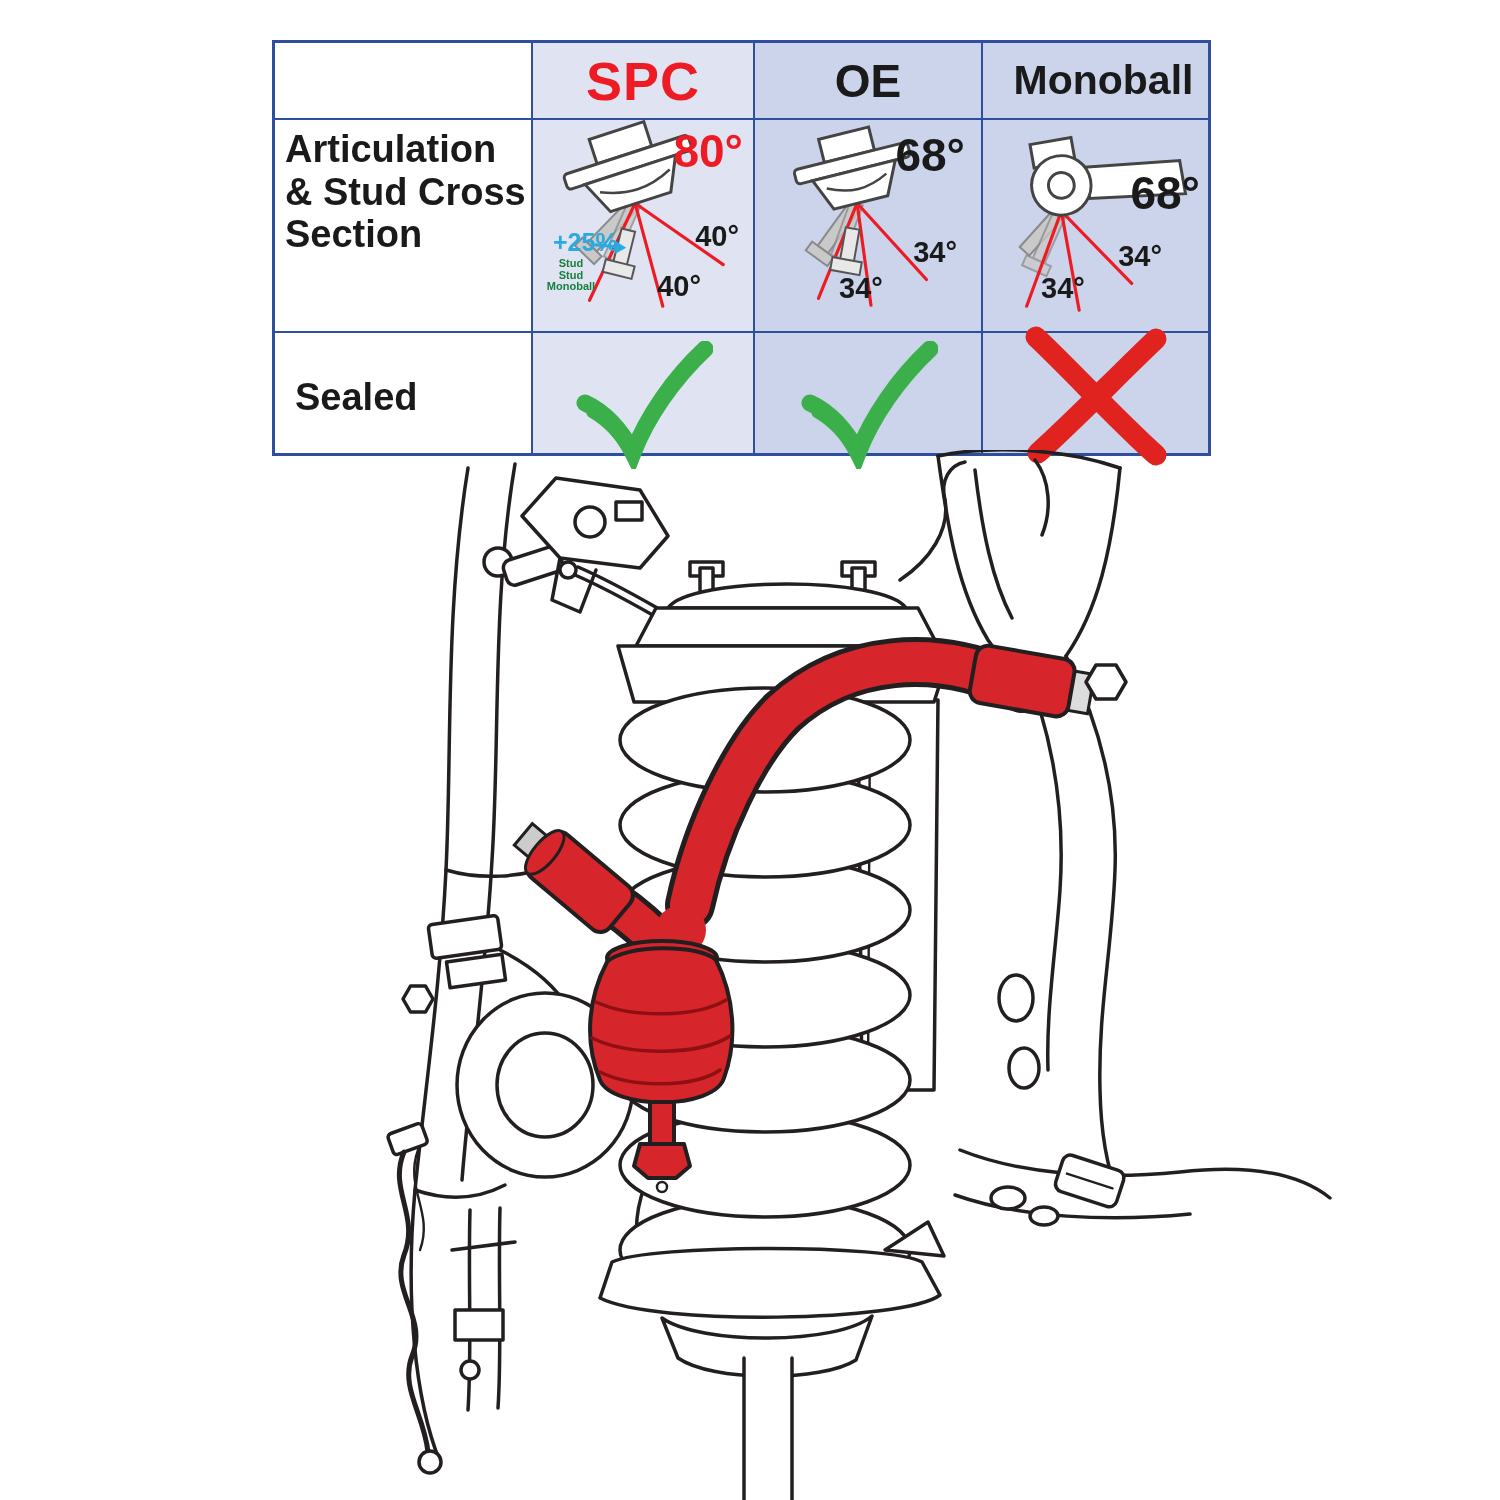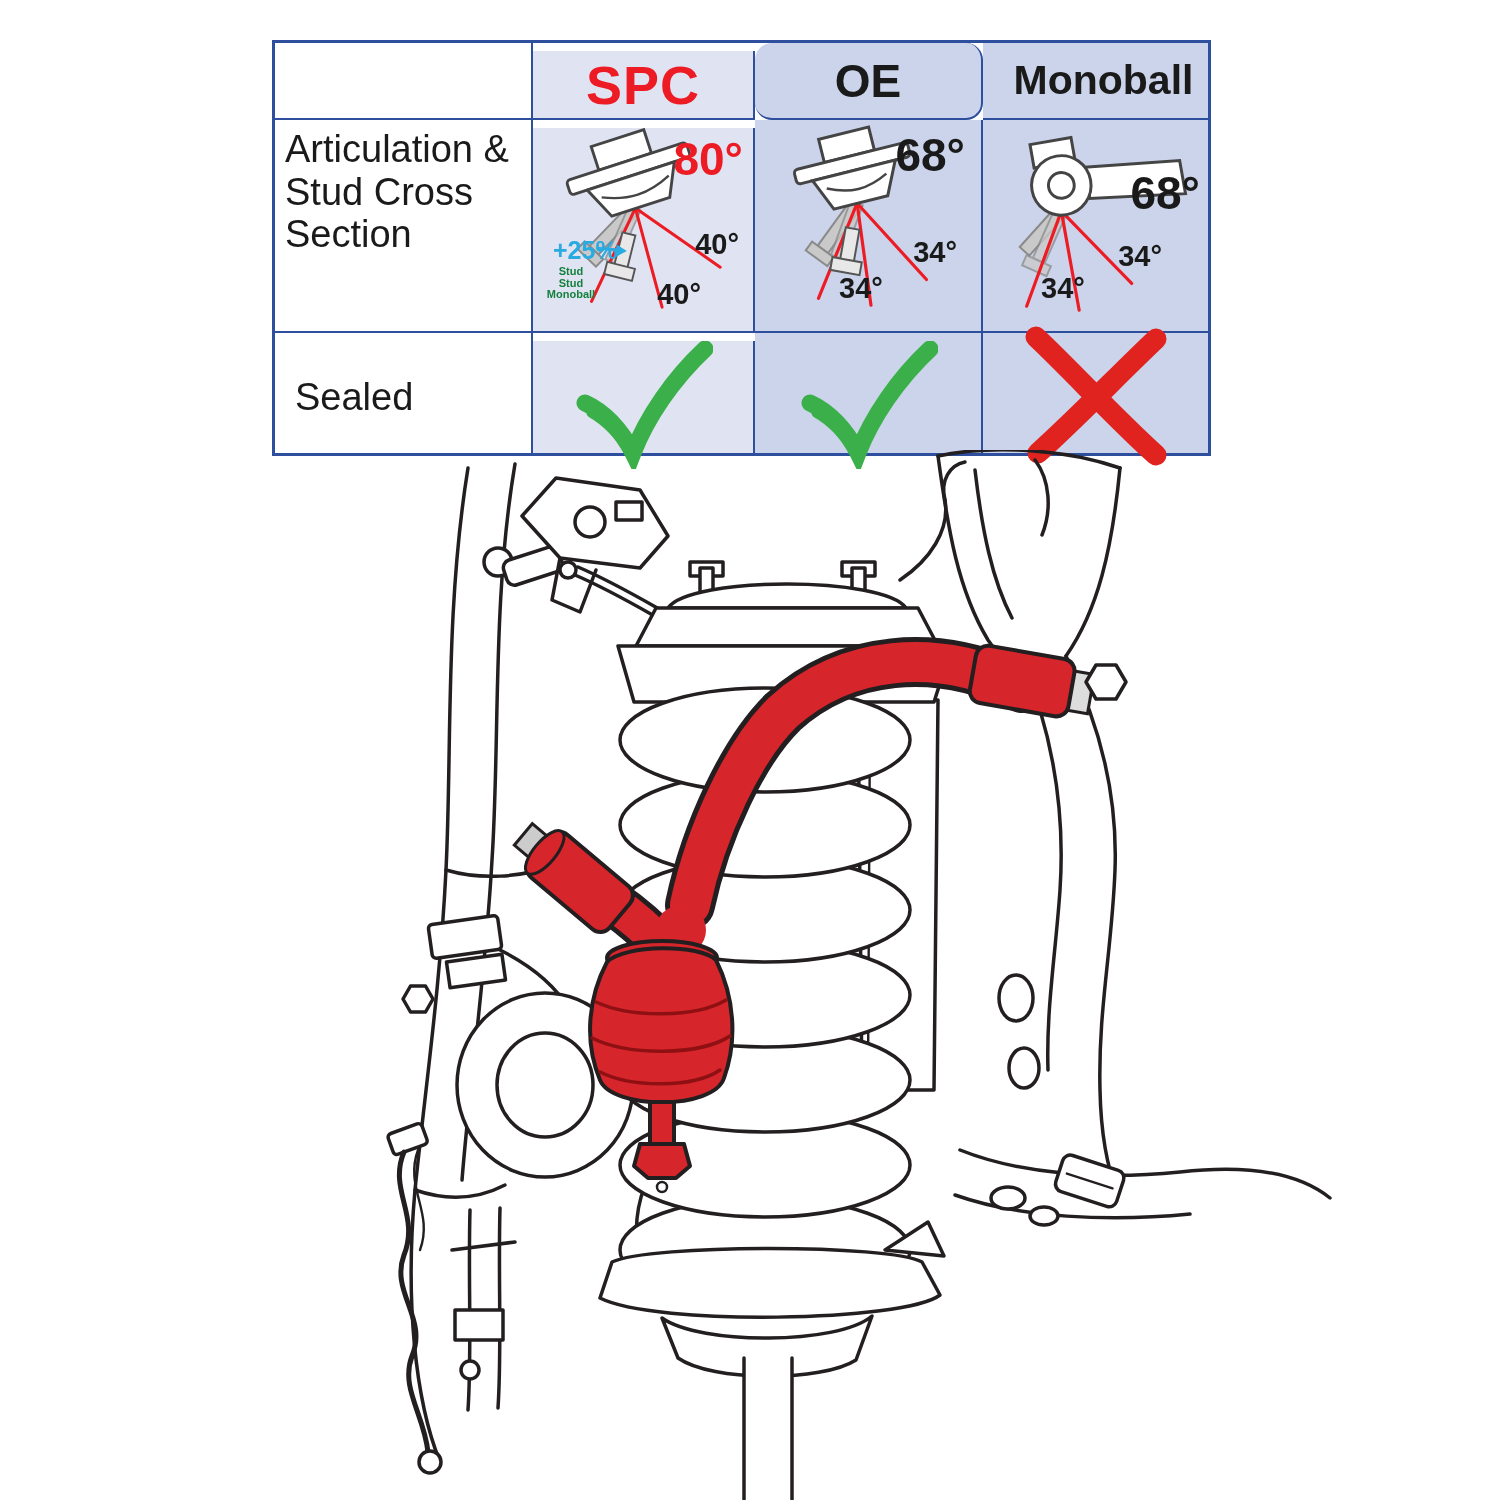--- a/index.html
+++ b/index.html
@@ -7,28 +7,28 @@
          font-family:"Liberation Sans",sans-serif;overflow:hidden;}
 
   
   .cmp-table{position:absolute;left:272px;top:40px;
              display:grid;grid-template-columns:258px 222px 228px 225px;
              grid-template-rows:77px 213px 120px;
              border:3px solid #2d4f9e;background:#fff;}
   .cell{position:relative;border-right:2px solid #2d4f9e;border-bottom:2px solid #2d4f9e;overflow:visible;}
   .cell.last-col{border-right:none;}
   .cell.last-row{border-bottom:none;padding-left:20px;}
-  .bg-spc{background:#e0e4f2;margin-top:8px;}
+  .bg-spc{background:#e0e4f2;}
   .bg-oe{background:#cbd4ea;}
   .bg-mono{background:#cbd4ea;}
   .hdr{display:flex;align-items:center;justify-content:center;font-weight:bold;color:#1a1a1a;}
   .hdr-spc{font-size:54px;color:#ed1c24;letter-spacing:1px;}
-  .hdr-oe{font-size:46px;border-radius:17px;}
+  .hdr-oe{font-size:46px;}
   .hdr-mono{font-size:41px;padding-left:16px;}
-  .rowlabel{font-size:38px;font-weight:normal;color:#1a1a1a;line-height:1.12;
+  .rowlabel{font-size:38px;font-weight:bold;color:#1a1a1a;line-height:1.12;
             padding:8px 4px 0 10px;}
   .viz svg.bj{position:absolute;left:0;top:0;width:100%;height:100%;}
   .ang-big{position:absolute;font-size:46px;font-weight:bold;color:#1a1a1a;}
   .ang-big.red-text{color:#ed1c24;}
   .ang{position:absolute;font-size:29px;font-weight:bold;color:#1a1a1a;}
   .pct{position:absolute;font-size:25px;font-weight:bold;color:#29abe2;}
   .note{position:absolute;font-size:11px;font-weight:bold;color:#15803d;
         line-height:1.05;text-align:center;width:72px;}
   .markwrap{position:absolute;left:50%;transform:translateX(-50%);}
 

